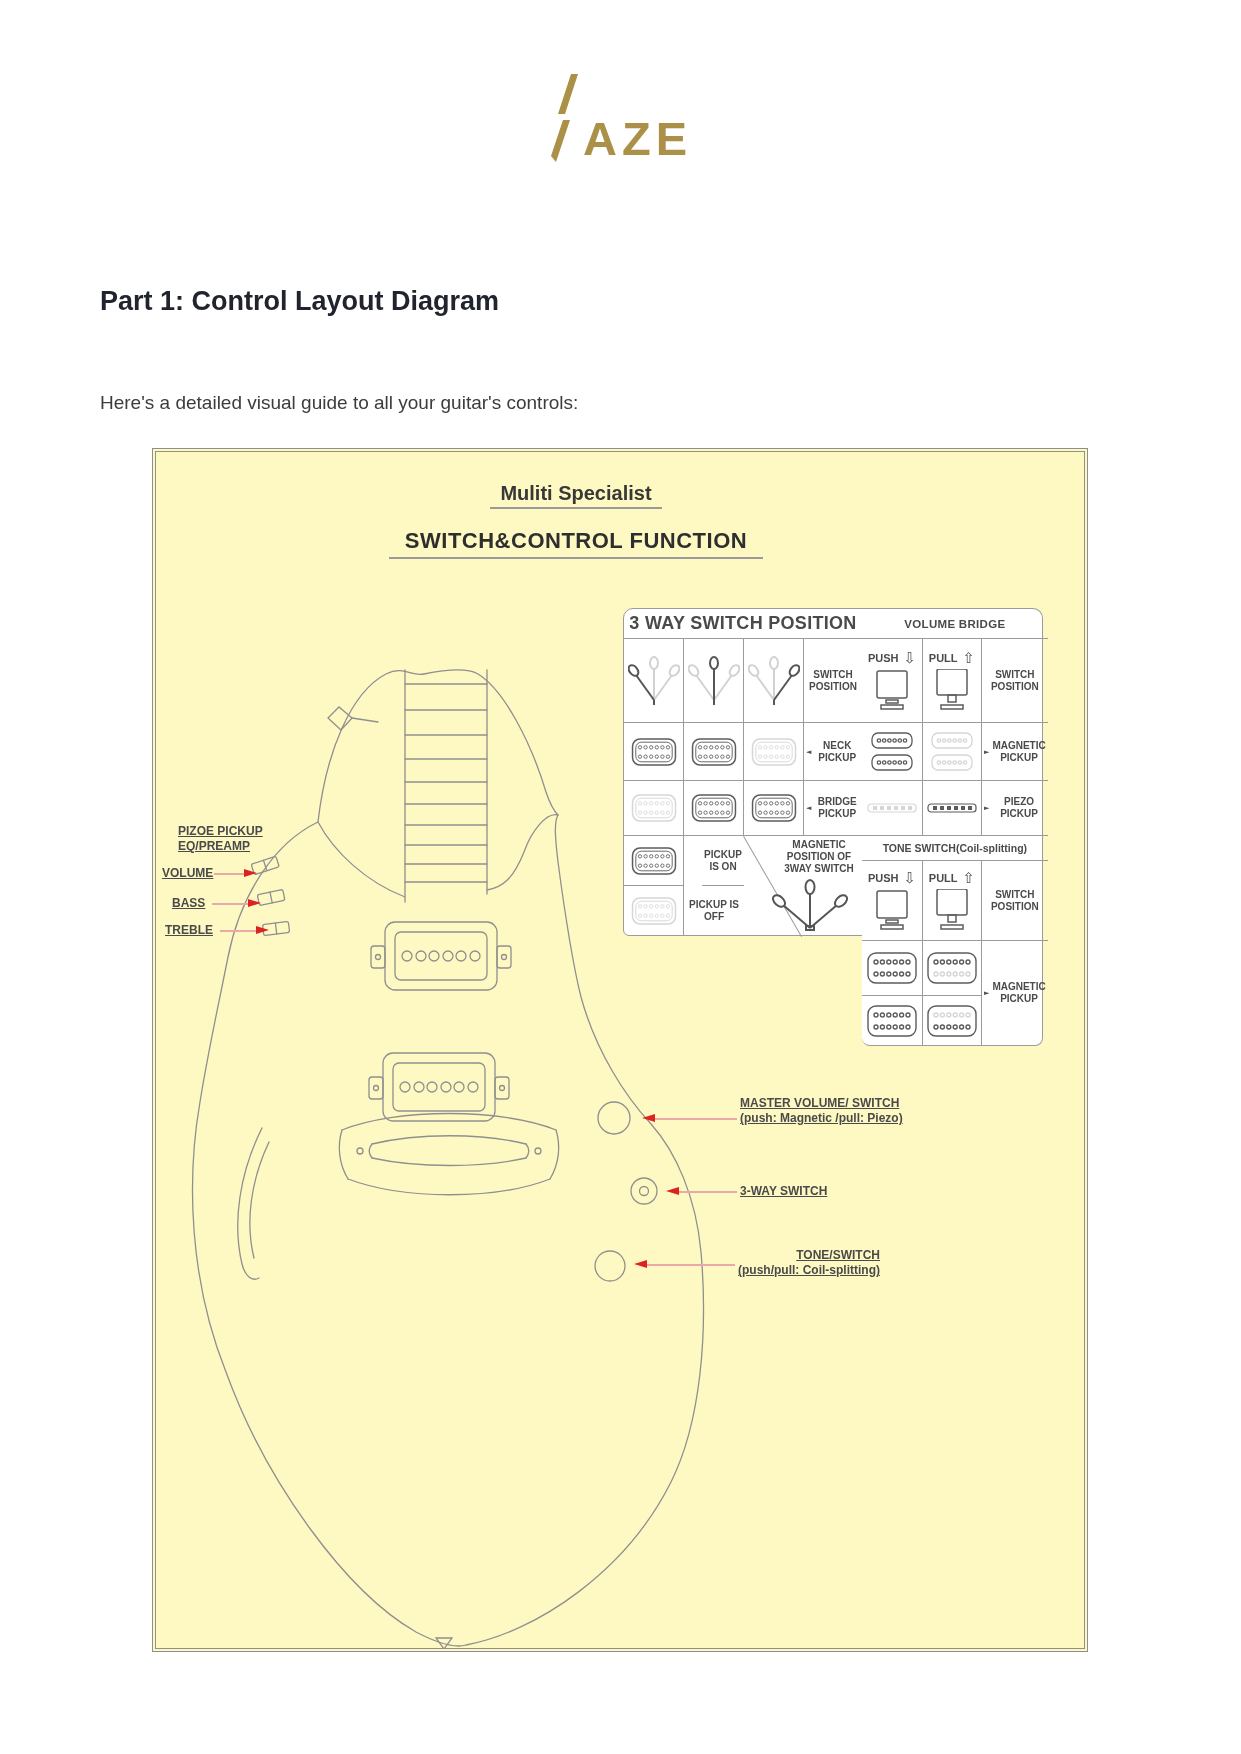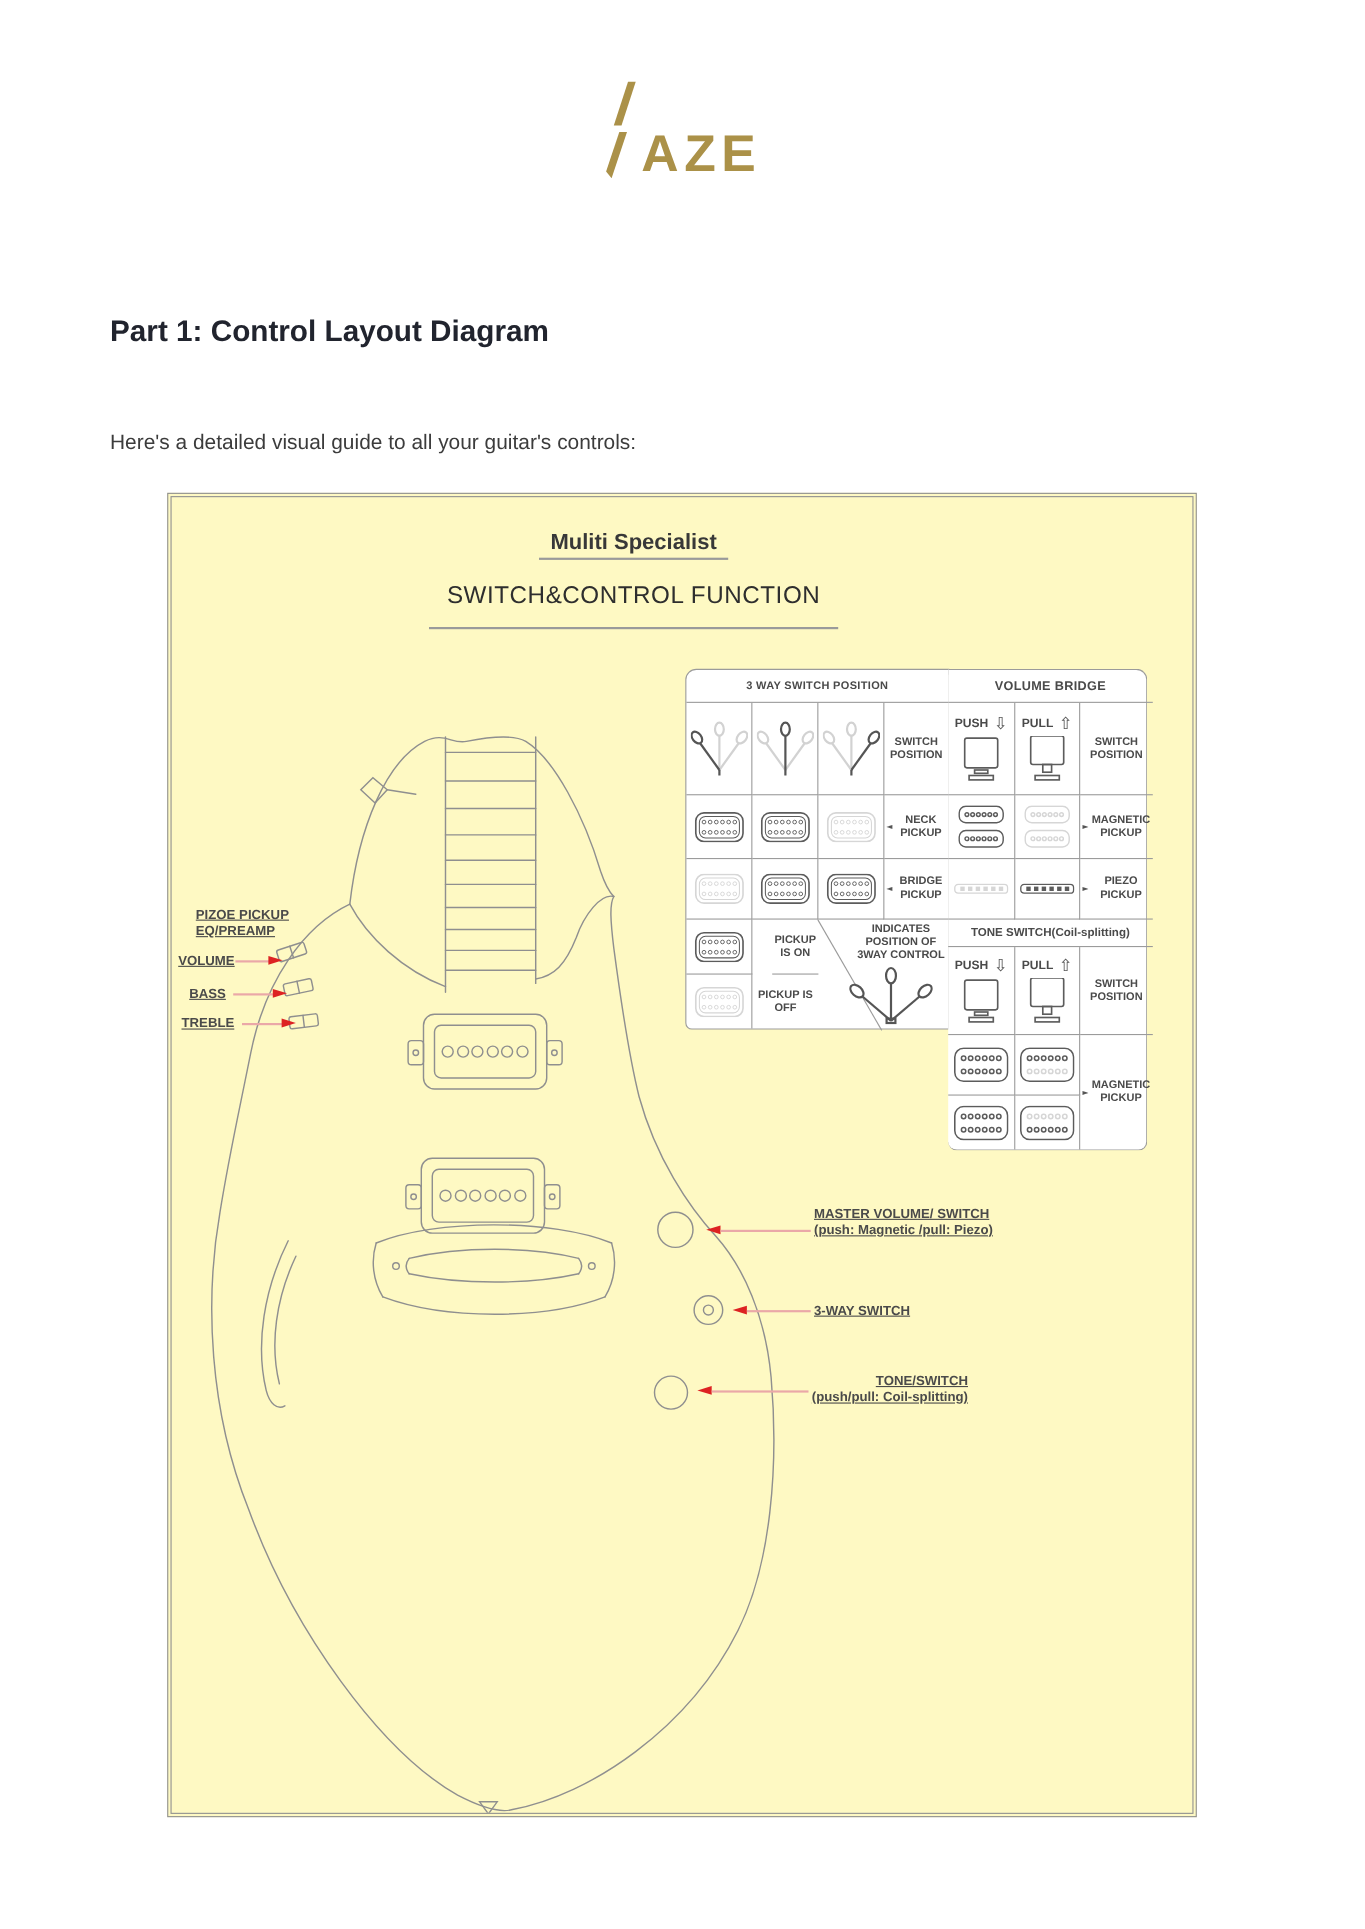--- a/index.html
+++ b/index.html
@@ -19,22 +19,22 @@
   .heading{position:absolute;left:100px;top:286px;margin:0;font-size:27px;font-weight:700;
          color:#21242e;}
   .intro{position:absolute;left:100px;top:392px;margin:0;font-size:19px;color:#3c3c3c;}
 
   
   .frame{position:absolute;left:152px;top:448px;width:936px;height:1204px;
          box-sizing:border-box;border:4px double #8f8f8f;background:#fef9c3;}
   .dg-center{position:absolute;left:0;width:840px;text-align:center;}
   .dg-title{font-size:20px;font-weight:700;color:#383838;border-bottom:2px solid #9a9a9a;
             padding:0 10px 3px;}
-  .dg-subtitle{font-size:22px;font-weight:400;color:#2e2e2e;letter-spacing:0.5px;
-            border-bottom:2px solid #9a9a9a;padding:0 16px 17px;}
+  .dg-subtitle{font-size:22px;font-weight:700;color:#2e2e2e;letter-spacing:0.5px;
+            border-bottom:2px solid #9a9a9a;padding:0 16px 4px;}
 
   .guitar-svg{position:absolute;left:0;top:0;width:928px;height:1196px;}
 
   
   .dlabel{position:absolute;font-size:12px;font-weight:700;color:#4a4a4a;line-height:15px;
           white-space:nowrap;text-decoration:underline;}
   .dlabel .sub{display:block;font-weight:700;}
 
   
   .aline{position:absolute;height:1.5px;background:#eaa8a8;}
@@ -50,21 +50,21 @@
             grid-template-rows:30px 84px 58px 55px 50px 1fr;
             border-radius:10px 0 0 6px;}
   .tbl-right{left:706px;top:156px;width:181px;height:438px;display:grid;
             grid-template-columns:61px 59px 1fr;
             grid-template-rows:30px 84px 58px 55px 25px 80px 55px 1fr;
             border-left:none;border-radius:0 10px 8px 8px;}
   .cell{position:relative;box-sizing:border-box;display:flex;flex-direction:column;
         align-items:center;justify-content:center;gap:3px;text-align:center;
         border-right:1px solid #9b9b9b;border-bottom:1px solid #9b9b9b;}
   .nbr{border-right:none;}  .nbb{border-bottom:none;}
-  .hdr{grid-column:1/-1;font-size:10px;font-weight:700;color:#4a4a4a;letter-spacing:0.3px;}
+  .hdr{grid-column:1/-1;font-size:18px;font-weight:700;color:#4a4a4a;letter-spacing:0.3px;}
   .hdr-sm{font-size:11.5px;}
   .tone-hdr{grid-column:1/-1;font-size:10.5px;font-weight:700;color:#4a4a4a;}
   .clab{display:flex;align-items:center;justify-content:center;font-size:10px;font-weight:700;
         color:#4a4a4a;line-height:12px;padding:0 2px;}
   .clab .txt{max-width:54px;}
   .pp{display:flex;align-items:center;gap:5px;font-size:11px;font-weight:700;color:#4a4a4a;}
   .pp .ar{font-family:"DejaVu Sans",sans-serif;font-size:15px;font-weight:400;color:#555;line-height:1;}
   .sarr{font-family:"DejaVu Sans",sans-serif;font-size:7px;color:#555;margin-right:3px;}
   .ic-solid{color:#5c5c5c;}  .ic-faded{color:#d6d6d6;}
   .trap{grid-column:3/-1;grid-row:5/-1;border:none;position:relative;display:block;}
@@ -456,21 +456,21 @@
           </svg>
         </div>
       <div class="cell nbr" style="grid-area:5/2;margin-left:18px;">
           <div class="clab">
             <span class="txt">PICKUP IS ON</span>
           </div>
         </div>
 
       <div class="cell trap nbr nbb">
         <div class="diag"></div>
-        <div class="trap-text">INDICATES POSITION OF 3WAY CONTROL</div>
+        <div class="trap-text">MAGNETIC POSITION OF 3WAY SWITCH</div>
         <svg class="sw3" width="76" height="54">
             <use href="#switch3"></use>
           </svg>
       </div>
 
       <div class="cell ic-faded nbb" style="grid-area:6/1;">
           <svg width="46" height="28">
             <use href="#pickup"></use>
           </svg>
         </div>

